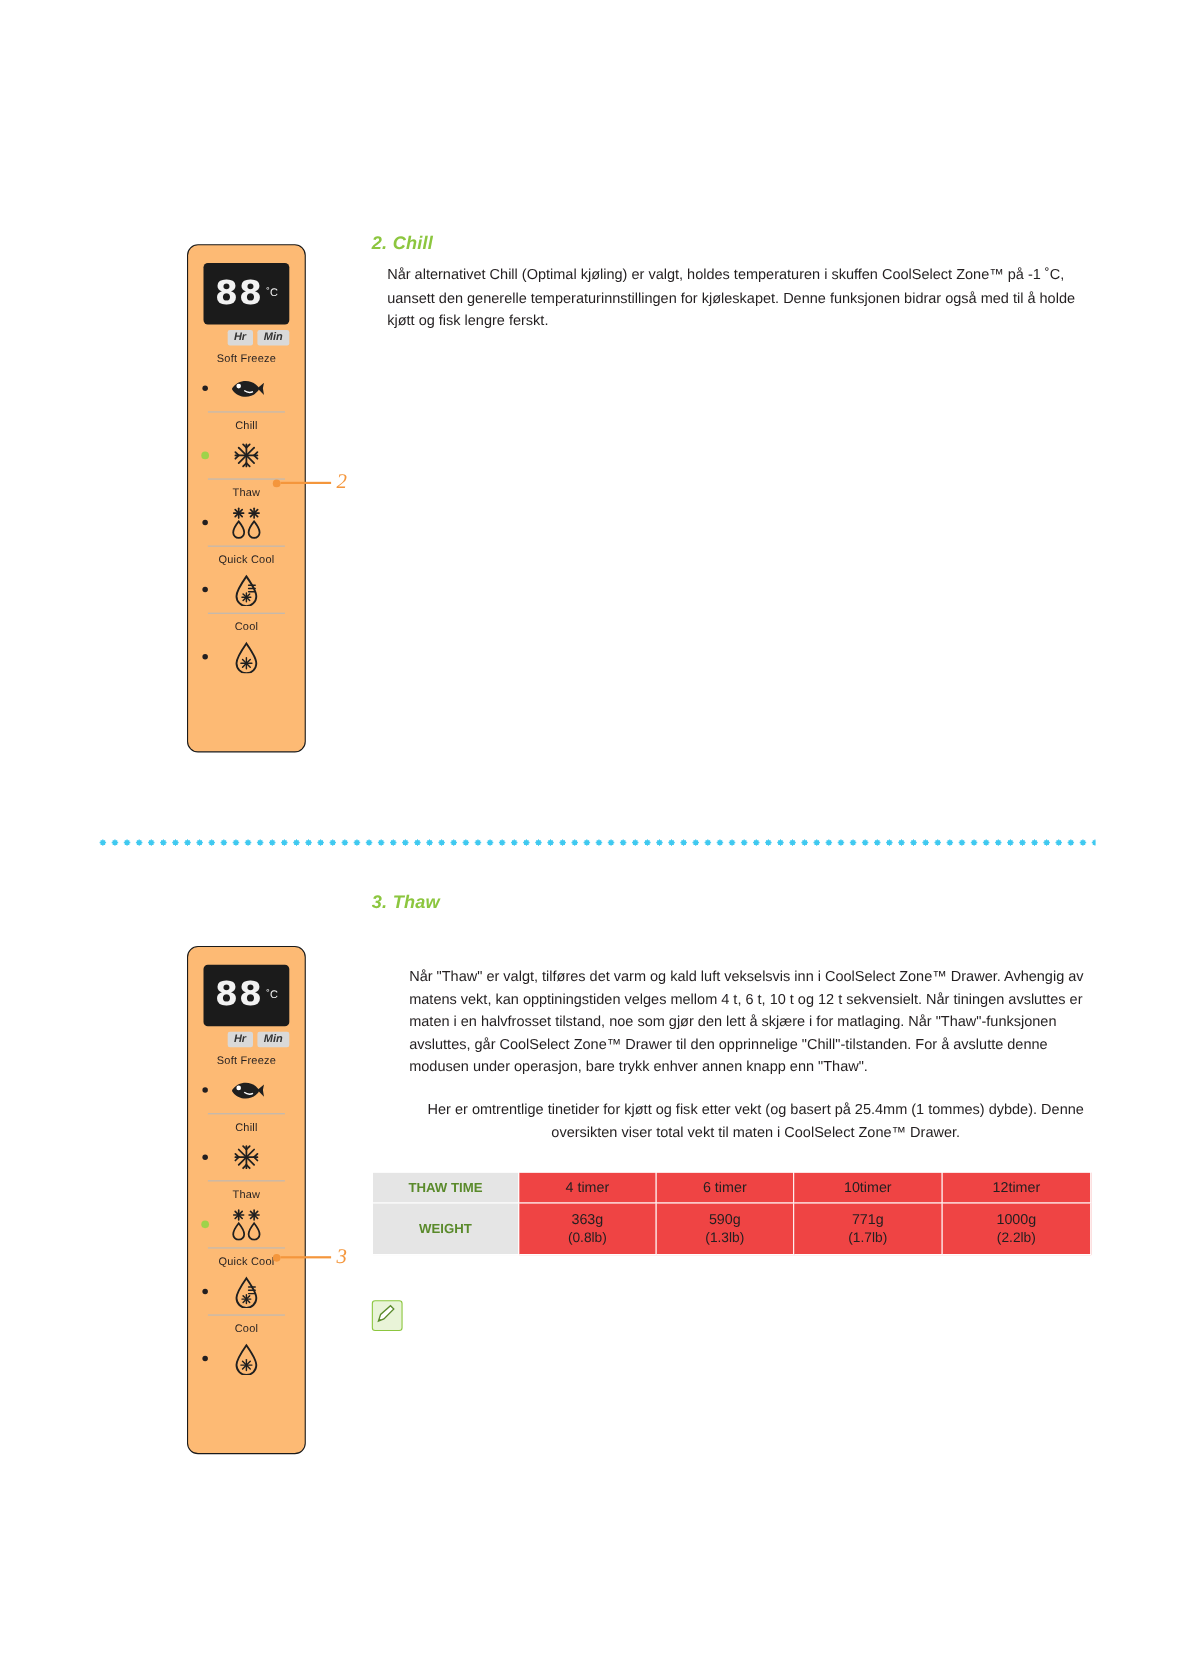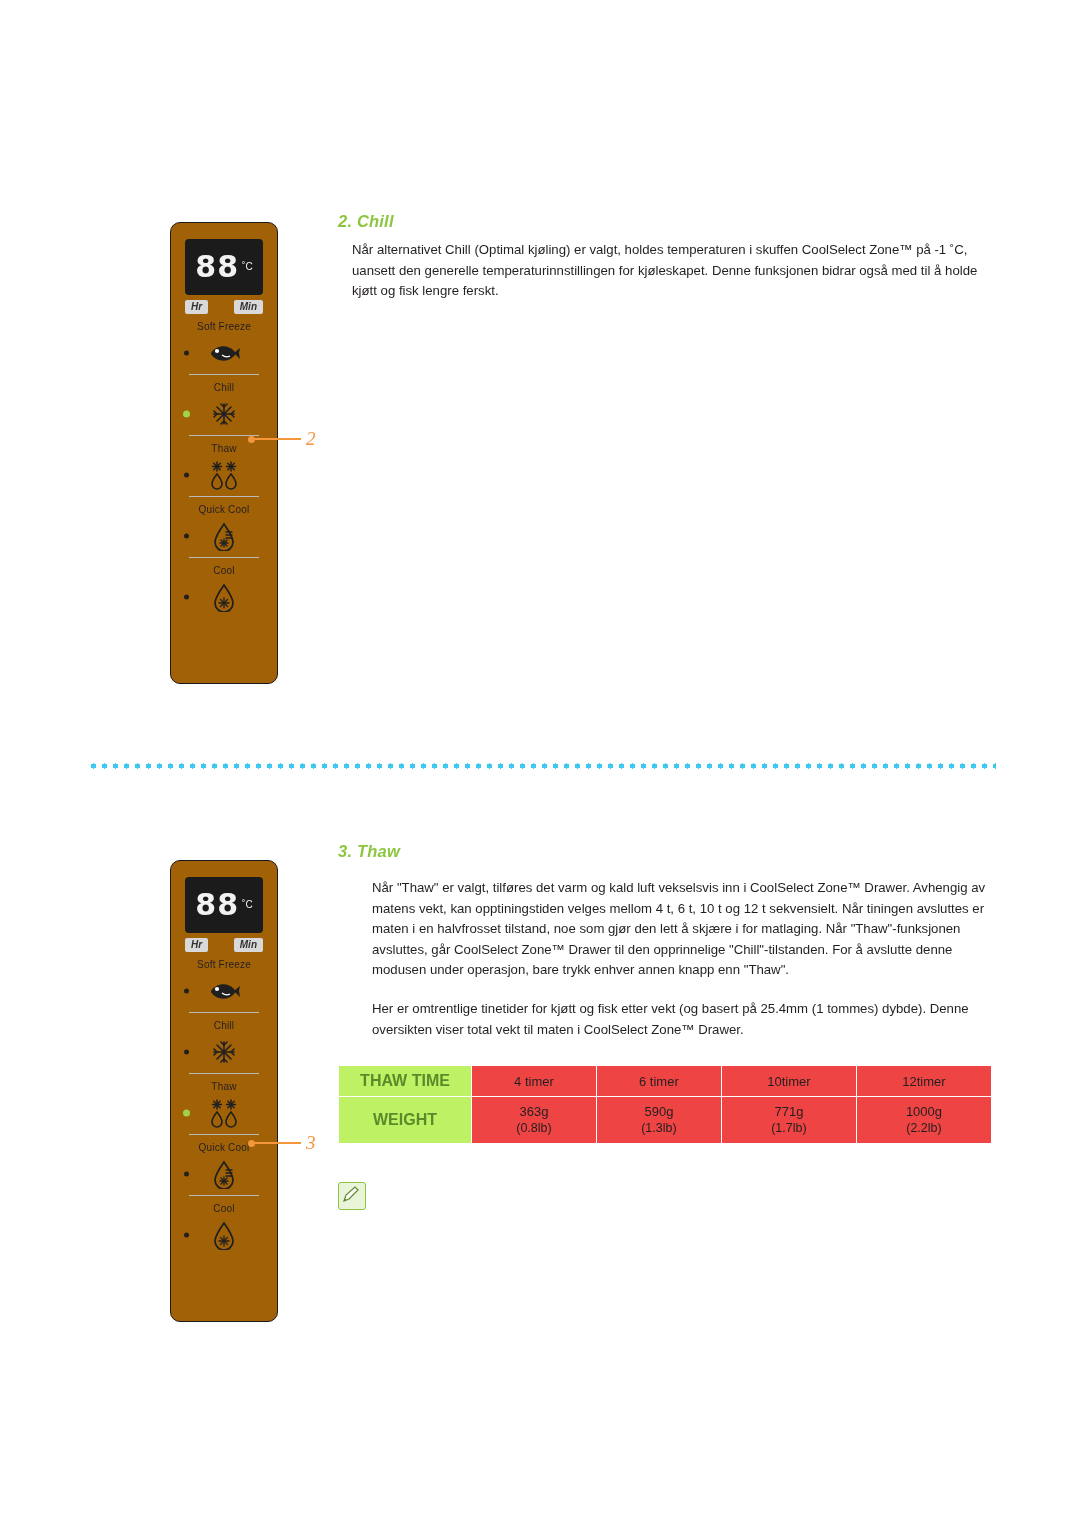--- a/index.html
+++ b/index.html
@@ -11,21 +11,21 @@
     position:relative;
     overflow:hidden;
   }
   .page { position:relative; width:1080px; height:1515px; }
 
   
   .panel {
     position:absolute;
     border:1.5px solid #1a1a1a;
     border-radius:10px;
-    background:#a16207;
+    background:#fdba74;
     box-sizing:border-box;
   }
   .panel-inner {
     position:absolute;
     left:50%; transform:translateX(-50%);
     top:16px;
     width:78px;
   }
   .display {
     background:#1b1b1b;
@@ -46,22 +46,22 @@
   }
   .seg-c {
     font-size:10px;
     color:#f2f2f2;
     margin-left:3px;
     align-self:center;
     padding-bottom:2px;
   }
   .hrmin {
     display:flex;
-    gap:20px;
-    justify-content:space-between;
+    gap:4px;
+    justify-content:flex-end;
     margin-top:5px;
   }
   .hrmin span {
     background:#d9d9d9;
     color:#333;
     font-size:10px;
     font-style:italic;
     font-weight:bold;
     padding:1px 6px 2px 6px;
     border-radius:2px;
@@ -157,24 +157,24 @@
     font-size:13px;
   }
   .thaw-table td {
     border:1.5px solid #ffffff;
     background:#ef4444;
     text-align:center;
     padding:6px 2px;
     color:#231f20;
   }
   .thaw-table td.head {
-    background:#bef264;
+    background:#e5e5e5;
     color:#5a8a2b;
     font-weight:bold;
-    font-size:16px;
+    font-size:12px;
     width:128px;
   }
   .thaw-table td.w2 { line-height:17px; }
   .thaw-table .sub { font-size:12.5px; }
 
   
   .note {
     position:absolute;
     left:338px; top:1182px;
     width:660px;
@@ -304,23 +304,23 @@
   </div>
 
   <div class="callout" style="left:248px; top:428px;">
     <span class="dot"></span>
     <span class="line"></span>
     <span class="num">2</span>
   </div>
 
   <div class="dotted-sep"></div>
 
-  <div class="sec-title" style="left:338px; top:842px;">3. Thaw</div>
+  <div class="sec-title" style="left:338px; top:811px;">3. Thaw</div>
   <div class="sec-body" style="left:372px; top:878px; width:630px;">Når "Thaw" er valgt, tilføres det varm og kald luft vekselsvis inn i CoolSelect Zone™ Drawer. Avhengig av matens vekt, kan opptiningstiden velges mellom 4 t, 6 t, 10 t og 12 t sekvensielt. Når tiningen avsluttes er maten i en halvfrosset tilstand, noe som gjør den lett å skjære i for matlaging. Når "Thaw"-funksjonen avsluttes, går CoolSelect Zone™ Drawer til den opprinnelige "Chill"-tilstanden. For å avslutte denne modusen under operasjon, bare trykk enhver annen knapp enn "Thaw".</div>
-  <div class="sec-body" style="left:372px; top:999px; width:630px;">Her er omtrentlige tinetider for kjøtt og fisk etter vekt (og basert på 25.4mm (1 tommes) dybde). Denne oversikten viser total vekt til maten i CoolSelect Zone™ Drawer.</div>
+  <div class="sec-body" style="left:372px; top:999px; width:630px;text-align:center;">Her er omtrentlige tinetider for kjøtt og fisk etter vekt (og basert på 25.4mm (1 tommes) dybde). Denne oversikten viser total vekt til maten i CoolSelect Zone™ Drawer.</div>
 
   <div class="panel" style="left:170px; top:860px; width:108px; height:462px;">
     <div class="panel-inner">
       <div class="display">
         <span class="seg">88</span>
         <span class="seg-c">˚C</span>
       </div>
       <div class="hrmin">
         <span>Hr</span>
         <span>Min</span>

